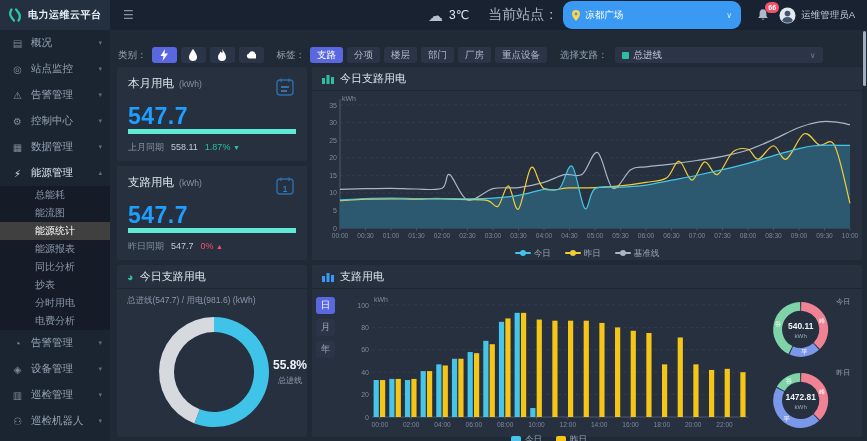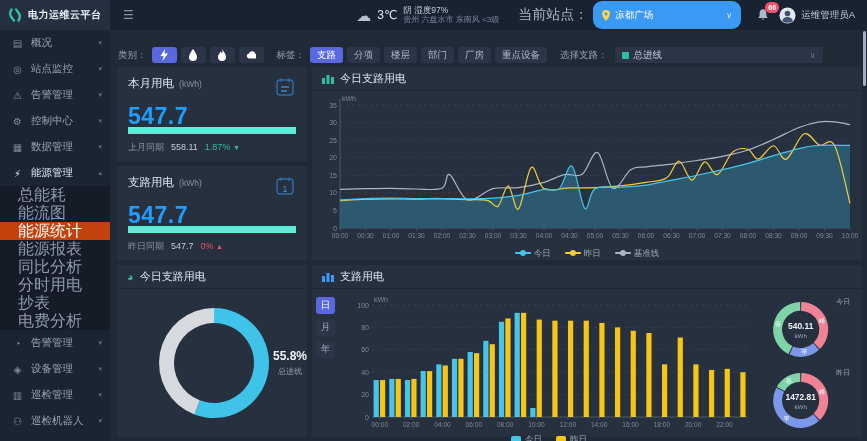--- a/index.html
+++ b/index.html
@@ -13,39 +13,39 @@
   .collapse{margin-left:13px;color:#8193a8;font-size:12px;cursor:pointer;}
   .top-right{margin-left:auto;display:flex;align-items:center;gap:9px;padding-right:12px;}
   .weather{display:flex;align-items:center;gap:6px;}
   .cloud{color:#b7c1cd;font-size:15px;line-height:1;}
   .temp{font-size:12px;color:#e2e8f0;}
   .wx-col{display:flex;flex-direction:column;line-height:1.25;}
   .wx1{font-size:8.5px;color:#c2cbd6;}
   .wx2{font-size:8px;color:#76859a;}
   .site{display:flex;align-items:center;gap:5px;margin-left:10px;}
   .site-label{font-size:14px;color:#aab6c6;white-space:nowrap;}
-  .site-pill{height:18px;width:148px;background:#3a9af3;border-radius:9px;display:flex;align-items:center;gap:5px;
+  .site-pill{height:18px;width:178px;background:#3a9af3;border-radius:9px;display:flex;align-items:center;gap:5px;
              padding:14px 9px;color:#fff;font-size:9.5px;cursor:pointer;}
   .site-pill .chev{margin-left:auto;font-size:8px;color:#d9ecff;}
   .bell-wrap{position:relative;margin-left:6px;cursor:pointer;}
   .badge{position:absolute;top:-6px;right:-9px;background:#f4516c;color:#fff;font-size:7px;line-height:1;
          border-radius:7px;padding:2px 3px;font-weight:bold;}
   .user{display:flex;align-items:center;gap:5px;cursor:pointer;justify-content:flex-end;}
   .uname{font-size:9.5px;color:#c7d0da;white-space:nowrap;}
   
   .sidebar{position:absolute;top:30px;left:0;bottom:0;width:110px;background:#1b2531;overflow:hidden;z-index:8;}
   .m-item{height:26px;display:flex;align-items:center;padding:0 8px 0 11px;cursor:pointer;color:#95a2b4;}
   .m-item .mi{width:13px;font-size:10px;color:#7b8a9d;margin-right:7px;text-align:center;flex:none;}
   .m-item .ml{font-size:10.5px;flex:1;white-space:nowrap;}
   .m-item .mc{font-size:7px;color:#5d6b7e;}
   .m-item.open{color:#dfe7f0;}
   .m-item.open .mi{color:#cfd9e4;}
   .submenu{background:#151c27;}
-  .s-item{height:18px;display:flex;align-items:center;padding-left:18px;font-size:16px;color:#8c99ab;cursor:pointer;white-space:nowrap;}
-  .s-item.active{background:#c2410c;color:#fff;}
+  .s-item{height:18px;display:flex;align-items:center;padding-left:35px;font-size:10px;color:#8c99ab;cursor:pointer;white-space:nowrap;}
+  .s-item.active{background:#404040;color:#fff;}
   
   .main{position:absolute;top:30px;left:110px;right:0;bottom:0;display:flex;flex-direction:column;margin-top:12px;}
   .filterbar{height:22px;display:flex;align-items:center;gap:5px;padding:4px 8px 0 8px;flex:none;}
   .f-label{font-size:9.5px;color:#93a1b3;white-space:nowrap;}
   .cat-btn{width:25px;height:16px;border-radius:3px;background:#2b3547;display:flex;align-items:center;justify-content:center;cursor:pointer;flex:none;}
   .cat-btn.active{background:#5a68e0;}
   .tag-btn{height:16px;padding:0 7px;border-radius:3px;background:#2b3547;color:#aeb9c9;font-size:9.5px;
            display:flex;align-items:center;cursor:pointer;white-space:nowrap;}
   .tag-btn.active{background:#5a68e0;color:#fff;}
   .branch-select{height:16px;width:208px;background:#2b3547;border-radius:3px;display:flex;align-items:center;gap:5px;
@@ -55,21 +55,21 @@
   .dash{flex:1;display:grid;grid-template-columns:190px 1fr;grid-template-rows:193px 1fr;gap:5px;
         padding:3px 5px 4px 7px;min-height:0;}
   .card{background:#27303e;border-radius:2px;min-width:0;min-height:0;}
   
   .stat-col{display:flex;flex-direction:column;gap:5px;min-height:0;}
   .stat-card{flex:1;position:relative;padding:9px 11px;}
   .stat-title{font-size:11.5px;color:#dde5ee;}
   .stat-unit{font-size:8.5px;color:#8593a5;margin-left:2px;}
   .stat-icon{position:absolute;top:9px;right:11px;}
   .stat-value{font-size:23px;font-weight:bold;color:#1e9fff;margin-top:12px;letter-spacing:.5px;}
-  .stat-foot{position:absolute;left:11px;right:11px;bottom:7px;border-top:7px solid #5eead4;padding-top:7px;
+  .stat-foot{position:absolute;left:11px;right:11px;bottom:7px;border-top:5px solid #5eead4;padding-top:7px;
              font-size:9px;color:#8191a3;display:flex;gap:7px;align-items:baseline;white-space:nowrap;}
   .cmp-val{color:#c3ccd7;}
   .pct-down{color:#2fbf9f;}
   .pct-up{color:#f4516c;}
   
   .chart-card{display:flex;flex-direction:column;}
   .card-head{height:24px;display:flex;align-items:center;gap:6px;padding:0 10px;border-bottom:1px solid #1e2732;
              font-size:11px;color:#d9e1ea;flex:none;}
   .line-body{flex:1;padding:1px 2px 0 2px;min-height:0;}
   .chart-legend{height:13px;display:flex;align-items:center;justify-content:center;gap:14px;
@@ -105,24 +105,20 @@
         <path d="M4.5 2.5 C2.8 5 2.8 8.2 4.8 10.8 L7 13.6" stroke="#2ec7a6" stroke-width="2.3" fill="none" stroke-linecap="round"></path>
         <path d="M11.5 13.5 C13.2 11 13.2 7.8 11.2 5.2 L9 2.4" stroke="#2ec7a6" stroke-width="2.3" fill="none" stroke-linecap="round"></path>
       </svg>
       <span class="logo-title">电力运维云平台</span>
     </div>
     <span class="collapse">☰</span>
     <div class="top-right">
       <div class="weather">
         <span class="cloud">☁</span>
         <span class="temp">3℃</span>
-        <span class="wx-col">
-          <span class="wx1">阴 湿度97%</span>
-          <span class="wx2">贵州 六盘水市 东南风 &lt;3级</span>
-        </span>
       </div>
       <div class="site">
         <span class="site-label">当前站点：</span>
         <div class="site-pill">
           <svg width="8" height="11" viewBox="0 0 8 11">
             <path d="M4 0 a4 4 0 0 1 4 4 c0 2.8-4 7-4 7 S0 6.8 0 4 a4 4 0 0 1 4-4 Z" fill="#ffd34d"></path>
             <circle cx="4" cy="4" r="1.4" fill="#3a9af3"></circle>
           </svg>
           <span>凉都广场</span>
           <span class="chev">∨</span>
@@ -176,22 +172,22 @@
         <span class="mi">⚡</span>
       <span class="ml">能源管理</span>
       <span class="mc">▴</span>
       </div>
       <div class="submenu">
         <div class="s-item">总能耗</div>
         <div class="s-item">能流图</div>
         <div class="s-item active">能源统计</div>
         <div class="s-item">能源报表</div>
         <div class="s-item">同比分析</div>
+        <div class="s-item">抄表</div>
         <div class="s-item">分时用电</div>
-        <div class="s-item">抄表</div>
         <div class="s-item">电费分析</div>
       </div>
       <div class="m-item">
         <span class="mi">◔</span>
       <span class="ml">告警管理</span>
       <span class="mc">▾</span>
       </div>
       <div class="m-item">
         <span class="mi">◈</span>
       <span class="ml">设备管理</span>
@@ -382,20 +378,21 @@
             <span><span class="lg-ico"><span class="l" style="background:#f3cd37"></span><span class="d" style="background:#f3cd37"></span></span>昨日</span>
             <span><span class="lg-ico"><span class="l" style="background:#aab6c4"></span><span class="d" style="background:#aab6c4"></span></span>基准线</span>
           </div>
       </div>
 
       <div class="card chart-card">
         <div class="card-head">
           <span style="color:#2fbf9f;font-size:11px;">◕</span>
           <span>今日支路用电</span>
         </div>
+        <div class="donut-sub">总进线(547.7) / 用电(981.6) (kWh)</div>
         <div class="donut-wrap" id="big-donut">
             <svg width="186" height="142" viewBox="0 0 186 142">
               <path d="M93 16A55 55 0 1 1 73.39734667077126 122.38809183511367L78.74352485147 108.37315769826449A40 40 0 1 0 93 31Z" fill="#3fc3e8"></path>
               <path d="M73.39734667077126 122.38809183511367A55 55 0 0 1 92.99999999999999 16L92.99999999999999 31A40 40 0 0 0 78.74352485147 108.37315769826449Z" fill="#d6d9de"></path>
             </svg>
           <div class="donut-center">
             <div class="v">55.8%</div>
             <div class="t">总进线</div>
           </div>
         </div>

